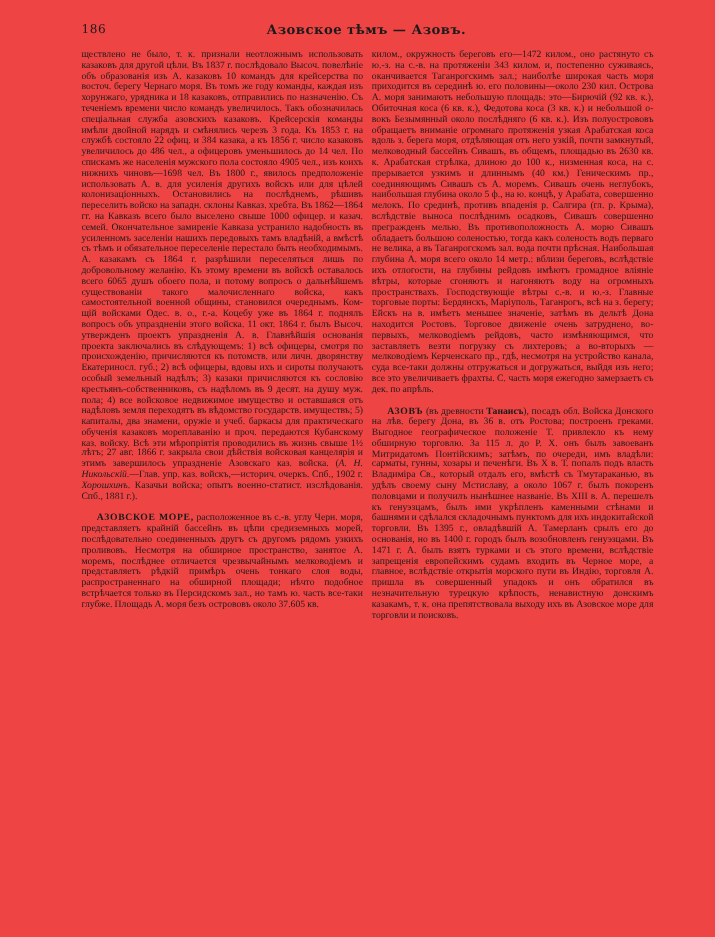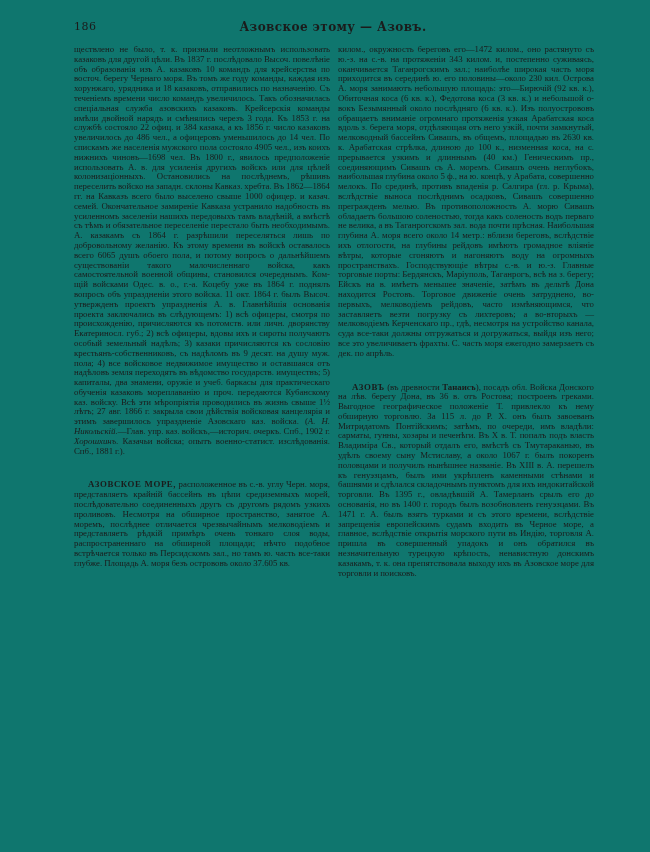--- a/index.html
+++ b/index.html
@@ -5,21 +5,21 @@
   html, body { margin: 0; padding: 0; }
   body {
     width: 650px; height: 852px;
     background: #ffffff;
     font-family: "DejaVu Serif", serif;
     overflow: hidden;
   }
   .paper {
     position: relative;
     width: 650px; height: 852px;
-    background: #0f766e;
+    background: #ef4444;
     color: #1b1b1b;
     box-sizing: border-box;
   }
   .page-header {
     position: absolute;
     top: 20px; left: 74px; right: 58px;
     height: 16px;
   }
   .page-number {
     position: absolute; left: 0; top: 0;
@@ -42,32 +42,32 @@
   }
   .col {
     width: 256px;
     text-align: justify;
     font-size: 8.8px;
     line-height: 9.8px;
     word-spacing: -0.2px;
   }
   .para { margin: 0; }
   .para.indent { text-indent: 14px; }
-  .para.spaced { margin-top: 24px; }
+  .para.spaced { margin-top: 10px; }
   .b { font-weight: bold; }
   .i { font-style: italic; }
   .lead { font-weight: bold; letter-spacing: 0.6px; }
 </style>
 </head>
 <body>
 
 <div class="paper">
   <div class="page-header">
     <span class="page-number">186</span>
-    <span class="header-title">Азовское этому — Азовъ.</span>
+    <span class="header-title">Азовское тѣмъ — Азовъ.</span>
   </div>
   <div class="text-columns">
     <div class="col">
         <p class="para"><span class="">ществлено не было, т. к. признали неотложнымъ использовать казаковъ для другой цѣли. Въ 1837 г. послѣдовало Высоч. повелѣніе объ образованія изъ А. казаковъ 10 командъ для крейсерства по восточ. берегу Чернаго моря. Въ томъ же году команды, каждая изъ хорунжаго, урядника и 18 казаковъ, отправились по назначенію. Съ теченіемъ времени число командъ увеличилось. Такъ обозначилась спеціальная служба азовскихъ казаковъ. Крейсерскія команды имѣли двойной нарядъ и смѣнялись черезъ 3 года. Къ 1853 г. на службѣ состояло 22 офиц. и 384 казака, а къ 1856 г. число казаковъ увеличилось до 486 чел., а офицеровъ уменьшилось до 14 чел. По спискамъ же населенія мужского пола состояло 4905 чел., изъ коихъ нижнихъ чиновъ—1698 чел. Въ 1800 г., явилось предположеніе использовать А. в. для усиленія другихъ войскъ или для цѣлей колонизаціонныхъ. Остановились на послѣднемъ, рѣшивъ переселить войско на западн. склоны Кавказ. хребта. Въ 1862—1864 гг. на Кавказъ всего было выселено свыше 1000 офицер. и казач. семей. Окончательное замиреніе Кавказа устранило надобность въ усиленномъ заселеніи нашихъ передовыхъ тамъ владѣній, а вмѣстѣ съ тѣмъ и обязательное переселеніе перестало быть необходимымъ. А. казакамъ съ 1864 г. разрѣшили переселяться лишь по добровольному желанію. Къ этому времени въ войскѣ оставалось всего 6065 душъ обоего пола, и потому вопросъ о дальнѣйшемъ существованіи такого малочисленнаго войска, какъ самостоятельной военной общины, становился очереднымъ. Ком-щій войсками Одес. в. о., г.-а. Коцебу уже въ 1864 г. поднялъ вопросъ объ упраздненіи этого войска. 11 окт. 1864 г. былъ Высоч. утвержденъ проектъ упраздненія А. в. Главнѣйшія основанія проекта заключались въ слѣдующемъ: 1) всѣ офицеры, смотря по происхожденію, причисляются къ потомств. или личн. дворянству Екатериносл. губ.; 2) всѣ офицеры, вдовы ихъ и сироты получаютъ особый земельный надѣлъ; 3) казаки причисляются къ сословію крестьянъ-собственниковъ, съ надѣломъ въ 9 десят. на душу муж. пола; 4) все войсковое недвижимое имущество и оставшаяся отъ надѣловъ земля переходятъ въ вѣдомство государств. имуществъ; 5) капиталы, два знамени, оружіе и учеб. баркасы для практическаго обученія казаковъ мореплаванію и проч. передаются Кубанскому каз. войску. Всѣ эти мѣропріятія проводились въ жизнь свыше 1½ лѣтъ; 27 авг. 1866 г. закрыла свои дѣйствія войсковая канцелярія и этимъ завершилось упраздненіе Азовскаго каз. войска. (</span><span class=" i">А. Н. Никольскій.</span><span class="">—Глав. упр. каз. войскъ,—историч. очеркъ. Спб., 1902 г. </span><span class=" i">Хорошхинъ.</span><span class=""> Казачьи войска; опытъ военно-статист. изслѣдованія. Спб., 1881 г.).</span></p>
         <p class="para indent spaced"><span class="lead">АЗОВСКОЕ МОРЕ,</span><span class=""> расположенное въ с.-в. углу Черн. моря, представляетъ крайній бассейнъ въ цѣпи средиземныхъ морей, послѣдовательно соединенныхъ другъ съ другомъ рядомъ узкихъ проливовъ. Несмотря на обширное пространство, занятое А. моремъ, послѣднее отличается чрезвычайнымъ мелководіемъ и представляетъ рѣдкій примѣръ очень тонкаго слоя воды, распространеннаго на обширной площади; нѣчто подобное встрѣчается только въ Персидскомъ зал., но тамъ ю. часть все-таки глубже. Площадь А. моря безъ острововъ около 37.605 кв.</span></p>
       </div>
     <div class="col">
         <p class="para"><span class="">килом., окружность береговъ его—1472 килом., оно растянуто съ ю.-з. на с.-в. на протяженіи 343 килом. и, постепенно суживаясь, оканчивается Таганрогскимъ зал.; наиболѣе широкая часть моря приходится въ серединѣ ю. его половины—около 230 кил. Острова А. моря занимаютъ небольшую площадь: это—Бирючій (92 кв. к.), Обиточная коса (6 кв. к.), Федотова коса (3 кв. к.) и небольшой о-вокъ Безымянный около послѣдняго (6 кв. к.). Изъ полуострововъ обращаетъ вниманіе огромнаго протяженія узкая Арабатская коса вдоль з. берега моря, отдѣляющая отъ него узкій, почти замкнутый, мелководный бассейнъ Сивашъ, въ общемъ, площадью въ 2630 кв. к. Арабатская стрѣлка, длиною до 100 к., низменная коса, на с. прерывается узкимъ и длиннымъ (40 км.) Геническимъ пр., соединяющимъ Сивашъ съ А. моремъ. Сивашъ очень неглубокъ, наибольшая глубина около 5 ф., на ю. концѣ, у Арабата, совершенно мелокъ. По срединѣ, противъ впаденія р. Салгира (гл. р. Крыма), вслѣдствіе выноса послѣднимъ осадковъ, Сивашъ совершенно прегражденъ мелью. Въ противоположность А. морю Сивашъ обладаетъ большою соленостью, тогда какъ соленость водъ перваго не велика, а въ Таганрогскомъ зал. вода почти прѣсная. Наибольшая глубина А. моря всего около 14 метр.: вблизи береговъ, вслѣдствіе ихъ отлогости, на глубины рейдовъ имѣютъ громадное вліяніе вѣтры, которые сгоняютъ и нагоняютъ воду на огромныхъ пространствахъ. Господствующіе вѣтры с.-в. и ю.-з. Главные торговые порты: Бердянскъ, Маріуполь, Таганрогъ, всѣ на з. берегу; Ейскъ на в. имѣетъ меньшее значеніе, затѣмъ въ дельтѣ Дона находится Ростовъ. Торговое движеніе очень затруднено, во-первыхъ, мелководіемъ рейдовъ, часто измѣняющимся, что заставляетъ везти погрузку съ лихтеровъ; а во-вторыхъ — мелководіемъ Керченскаго пр., гдѣ, несмотря на устройство канала, суда все-таки должны отгружаться и догружаться, выйдя изъ него; все это увеличиваетъ фрахты. С. часть моря ежегодно замерзаетъ съ дек. по апрѣль.</span></p>
         <p class="para indent spaced"><span class="lead">АЗОВЪ</span><span class=""> (въ древности </span><span class=" b">Танаисъ</span><span class="">), посадъ обл. Войска Донского на лѣв. берегу Дона, въ 36 в. отъ Ростова; построенъ греками. Выгодное географическое положеніе Т. привлекло къ нему обширную торговлю. За 115 л. до Р. Х. онъ былъ завоеванъ Митридатомъ Понтійскимъ; затѣмъ, по очереди, имъ владѣли: сарматы, гунны, хозары и печенѣги. Въ X в. Т. попалъ подъ власть Владиміра Св., который отдалъ его, вмѣстѣ съ Тмутараканью, въ удѣлъ своему сыну Мстиславу, а около 1067 г. былъ покоренъ половцами и получилъ нынѣшнее названіе. Въ XIII в. А. перешелъ къ генуэзцамъ, былъ ими укрѣпленъ каменными стѣнами и башнями и сдѣлался складочнымъ пунктомъ для ихъ индокитайской торговли. Въ 1395 г., овладѣвшій А. Тамерланъ срылъ его до основанія, но въ 1400 г. городъ былъ возобновленъ генуэзцами. Въ 1471 г. А. былъ взятъ турками и съ этого времени, вслѣдствіе запрещенія европейскимъ судамъ входить въ Черное море, а главное, вслѣдствіе открытія морского пути въ Индію, торговля А. пришла въ совершенный упадокъ и онъ обратился въ незначительную турецкую крѣпость, ненавистную донскимъ казакамъ, т. к. она препятствовала выходу ихъ въ Азовское море для торговли и поисковъ.</span></p>
       </div>

